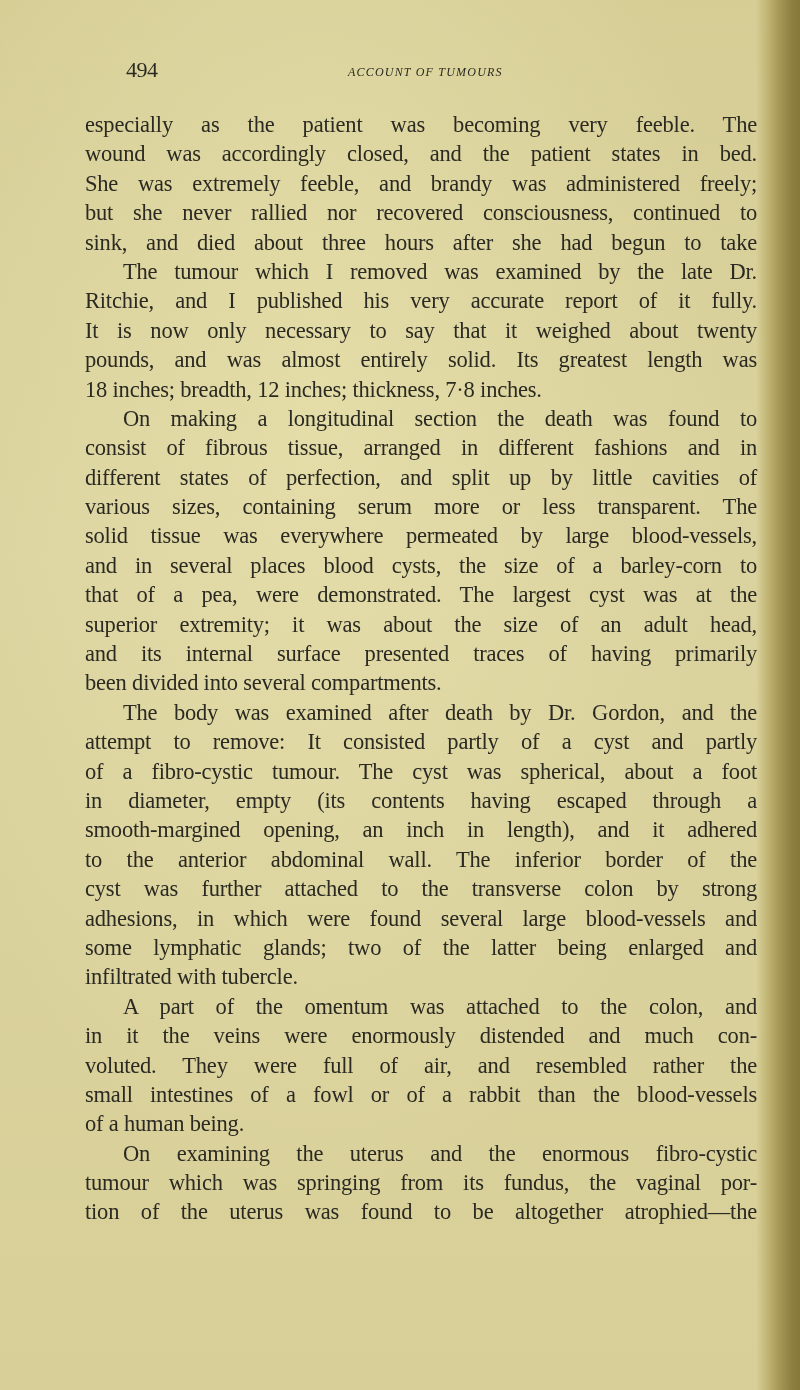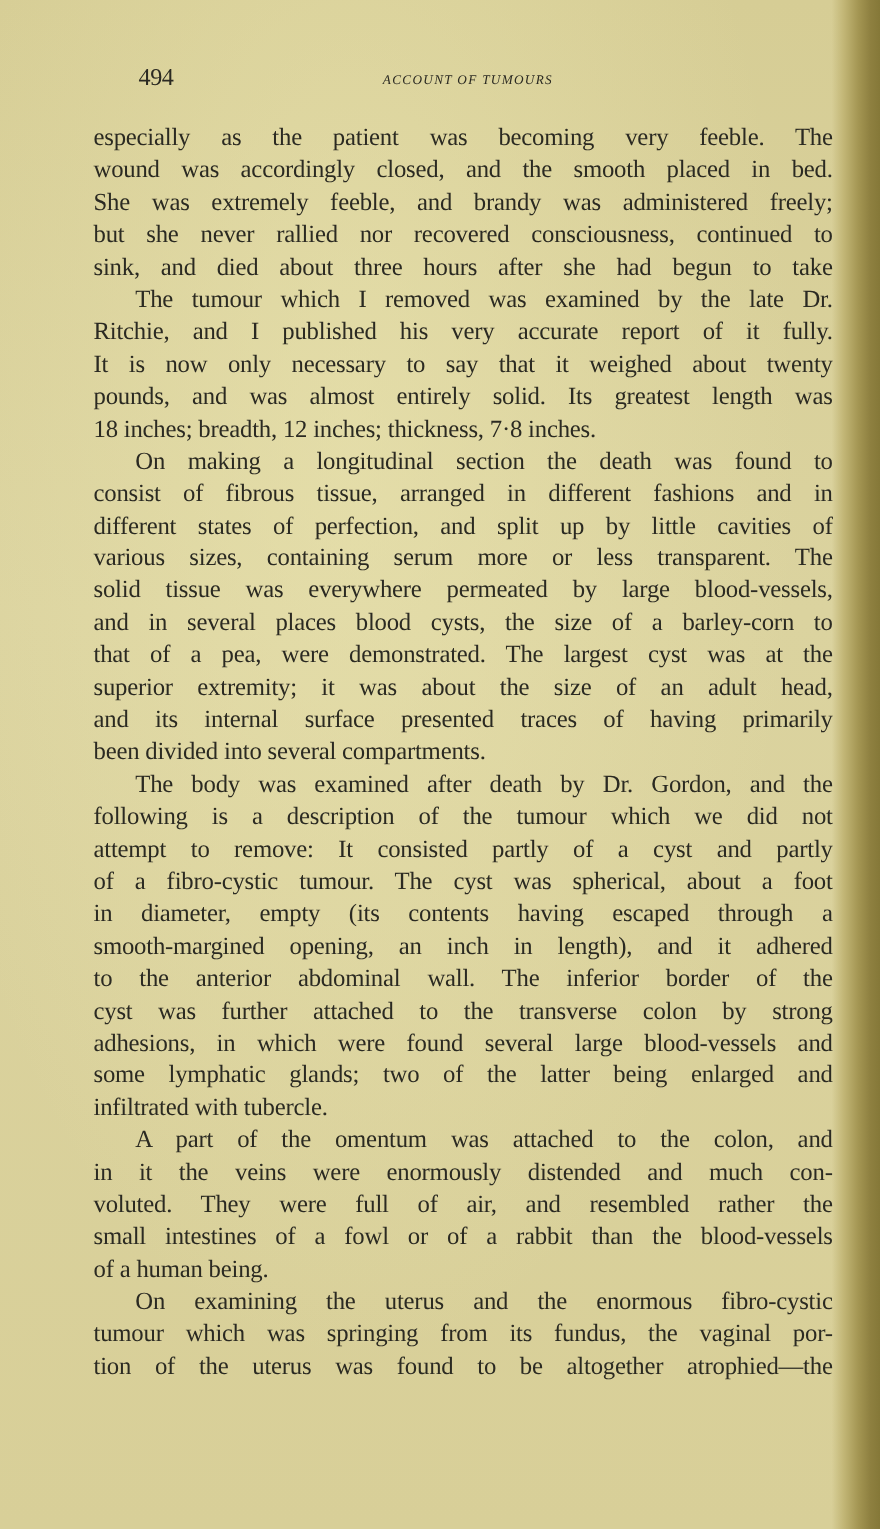--- a/index.html
+++ b/index.html
@@ -88,21 +88,21 @@
   <div class="gutter"></div>
 
   <div class="header">
     <span class="page-number">494</span>
     <span class="running-head">ACCOUNT OF TUMOURS</span>
   </div>
 
   <div class="body-text" id="body-text">
       <div>
         <span class="line">especially as the patient was becoming very feeble. The</span>
-        <span class="line">wound was accordingly closed, and the smooth placed in bed.</span>
+        <span class="line">wound was accordingly closed, and the patient states in bed.</span>
         <span class="line">She was extremely feeble, and brandy was administered freely;</span>
         <span class="line">but she never rallied nor recovered consciousness, continued to</span>
         <span class="line">sink, and died about three hours after she had begun to take</span>
       </div>
       <div>
         <span class="line indent">The tumour which I removed was examined by the late Dr.</span>
         <span class="line">Ritchie, and I published his very accurate report of it fully.</span>
         <span class="line">It is now only necessary to say that it weighed about twenty</span>
         <span class="line">pounds, and was almost entirely solid. Its greatest length was</span>
         <span class="line last">18 inches; breadth, 12 inches; thickness, 7·8 inches.</span>
@@ -114,21 +114,20 @@
         <span class="line">various sizes, containing serum more or less transparent. The</span>
         <span class="line">solid tissue was everywhere permeated by large blood-vessels,</span>
         <span class="line">and in several places blood cysts, the size of a barley-corn to</span>
         <span class="line">that of a pea, were demonstrated. The largest cyst was at the</span>
         <span class="line">superior extremity; it was about the size of an adult head,</span>
         <span class="line">and its internal surface presented traces of having primarily</span>
         <span class="line last">been divided into several compartments.</span>
       </div>
       <div>
         <span class="line indent">The body was examined after death by Dr. Gordon, and the</span>
-        <span class="line">following is a description of the tumour which we did not</span>
         <span class="line">attempt to remove: It consisted partly of a cyst and partly</span>
         <span class="line">of a fibro-cystic tumour. The cyst was spherical, about a foot</span>
         <span class="line">in diameter, empty (its contents having escaped through a</span>
         <span class="line">smooth-margined opening, an inch in length), and it adhered</span>
         <span class="line">to the anterior abdominal wall. The inferior border of the</span>
         <span class="line">cyst was further attached to the transverse colon by strong</span>
         <span class="line">adhesions, in which were found several large blood-vessels and</span>
         <span class="line">some lymphatic glands; two of the latter being enlarged and</span>
         <span class="line last">infiltrated with tubercle.</span>
       </div>

